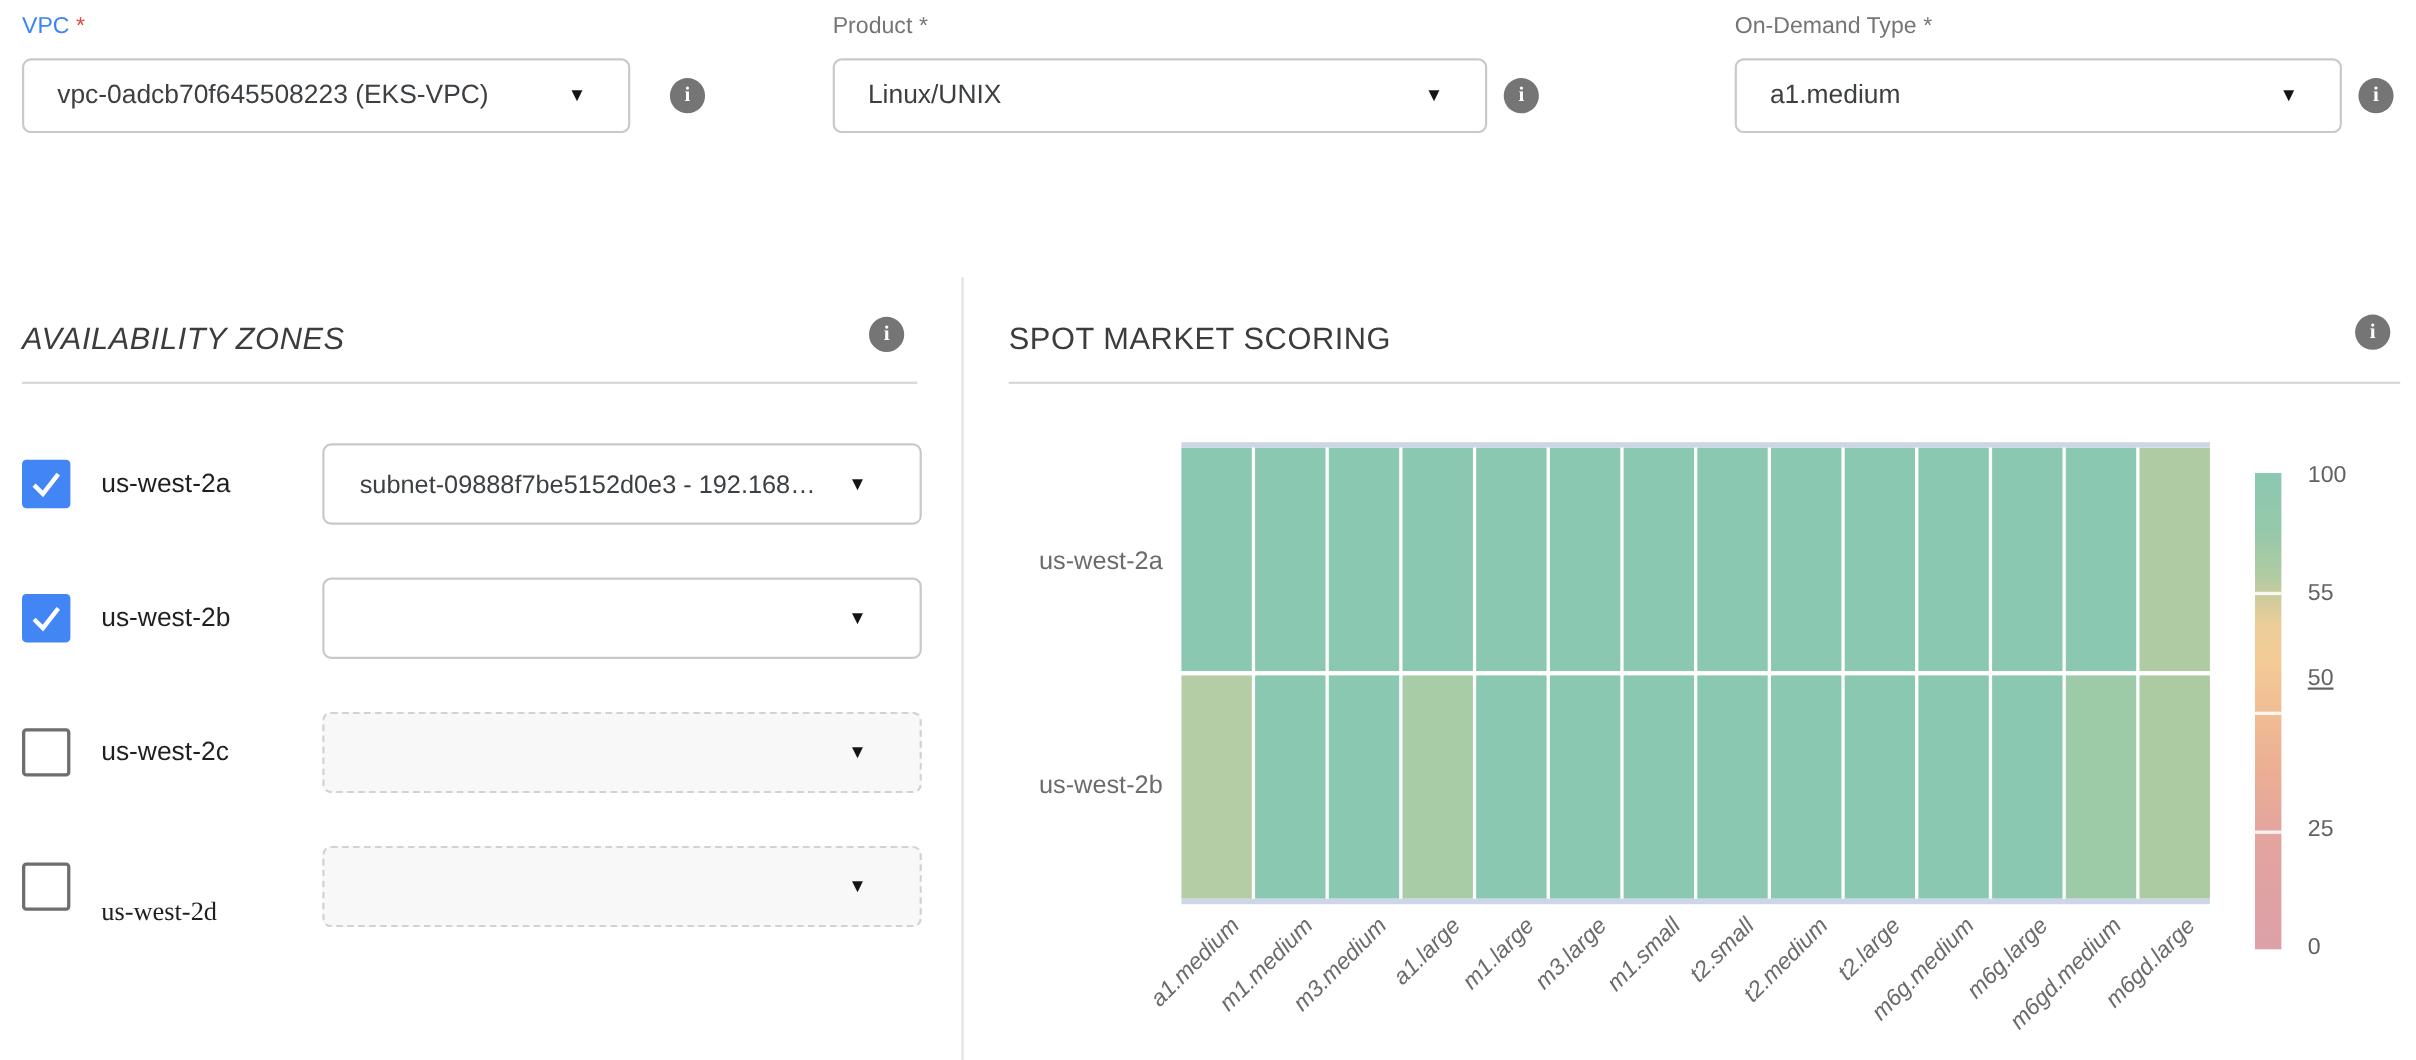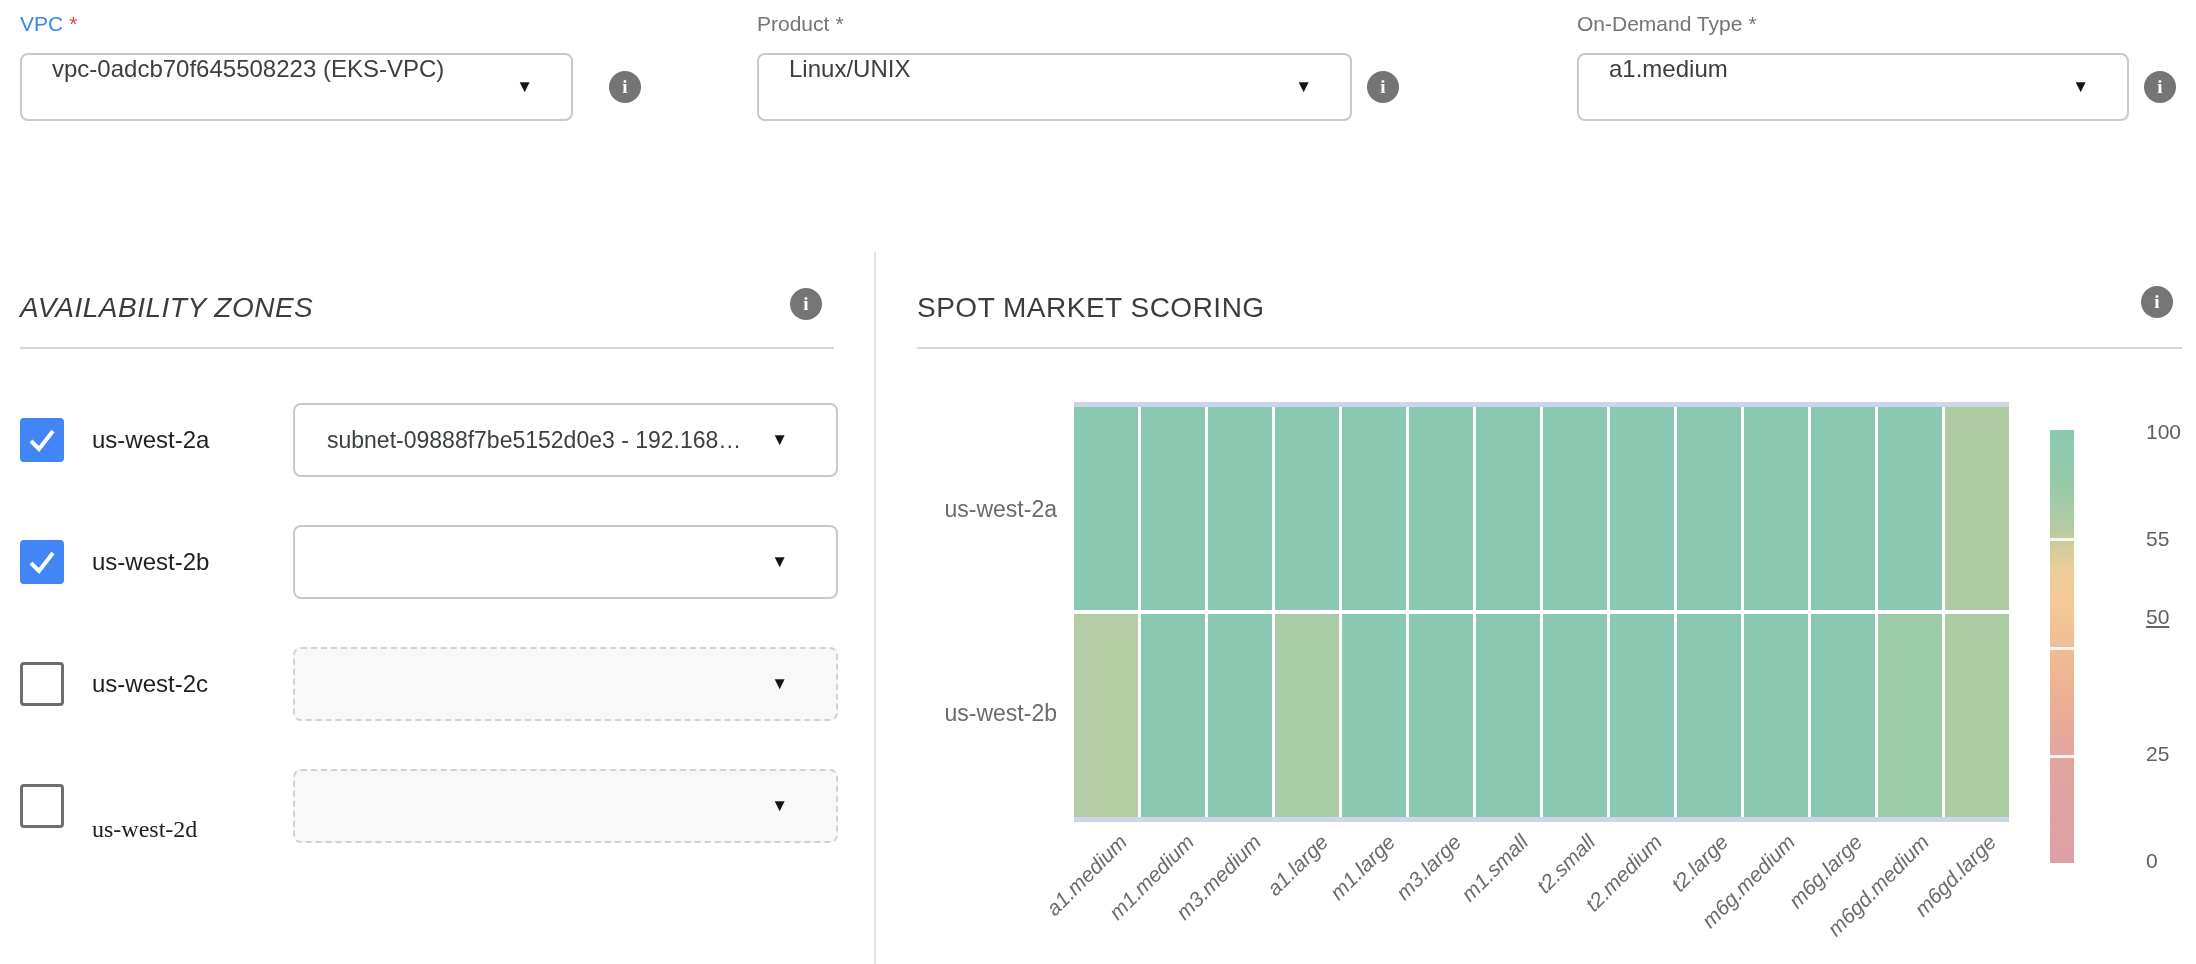--- a/index.html
+++ b/index.html
@@ -8,21 +8,21 @@
     font-family:"Liberation Sans", sans-serif;overflow:hidden;
     -webkit-font-smoothing:antialiased;
   }
   
   .field-label{position:absolute;top:12px;font-size:21px;color:#757575;white-space:nowrap;}
   .field-label .req{margin-left:6px;}
   .field-label.blue{color:#3c85f4;}
   .field-label.blue .req{color:#e5453a;}
   .select{
     position:absolute;top:53px;height:68px;box-sizing:border-box;background:#fff;
-    border:2px solid #c9c9c9;border-radius:8px;display:flex;align-items:flex-start;
+    border:2px solid #c9c9c9;border-radius:8px;display:flex;align-items:center;
     padding:0 78px 0 30px;font-size:24px;color:#3c4043;cursor:pointer;white-space:nowrap;overflow:hidden;
   }
   .caret{position:absolute;right:38px;top:50%;transform:translateY(-50%);font-size:17px;color:#141414;}
   .info{
     position:absolute;width:32px;height:32px;border-radius:50%;background:#757575;color:#fff;
     display:flex;align-items:center;justify-content:center;font-size:19px;font-weight:bold;cursor:pointer;
     font-family:"Liberation Serif", serif;
   }
   
   .section-title{position:absolute;font-size:28px;color:#3c3c3c;letter-spacing:.5px;white-space:nowrap;}
@@ -54,21 +54,21 @@
     position:absolute;white-space:nowrap;font-size:21px;font-style:italic;color:#6b6b6b;
     transform:rotate(-45deg) translateX(-100%);transform-origin:0 0;
   }
   #colorbar{
     position:absolute;left:2050px;top:430px;width:24px;height:433px;
     background:linear-gradient(180deg,
       #8bc8b1 0%, #97c9aa 13%, #b2cba2 22%, #d2cc9d 27%, #ecce99 32%,
       #f4ca95 40%, #f0bd94 50%, #ebae94 63%, #e3a59e 75%, #dfa2a3 88%, #dca0a8 100%);
   }
   .cb-sep{position:absolute;left:2050px;width:24px;height:3px;background:rgba(255,255,255,0.85);}
-  .cb-tick{position:absolute;left:2098px;transform:translateY(-50%);font-size:21px;color:#616161;white-space:nowrap;margin-left:48px;}
+  .cb-tick{position:absolute;left:2098px;transform:translateY(-50%);font-size:21px;color:#616161;white-space:nowrap;}
 </style>
 </head>
 <body>
 
 <div>
   <div class="field-label blue" style="left:20px;">
     <span>VPC</span><span class="req">*</span>
   </div>
   <div class="select" style="left:20px;width:553px;">
     <span>vpc-0adcb70f645508223 (EKS-VPC)</span>

